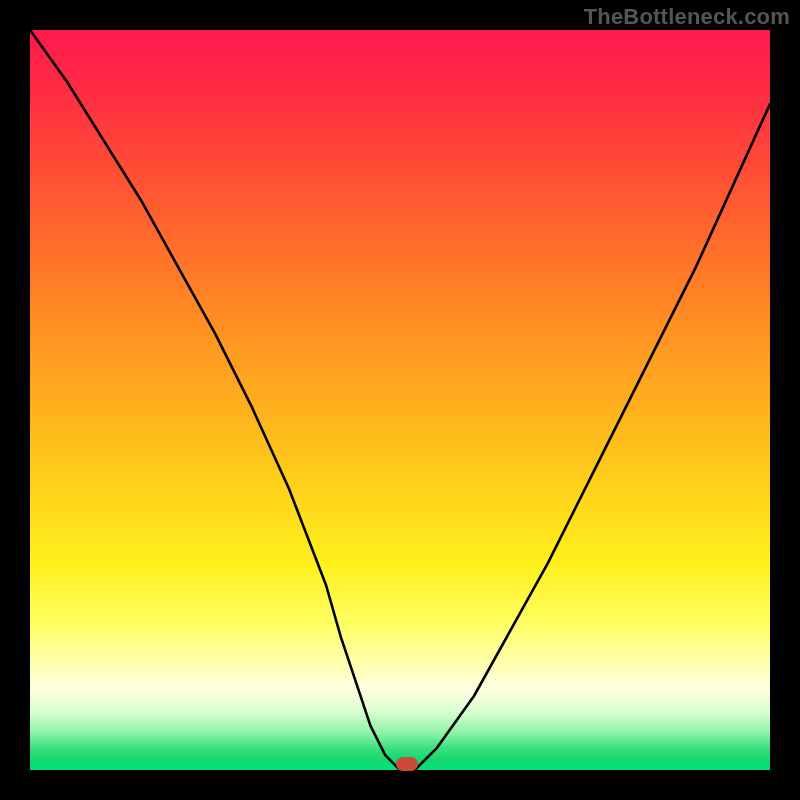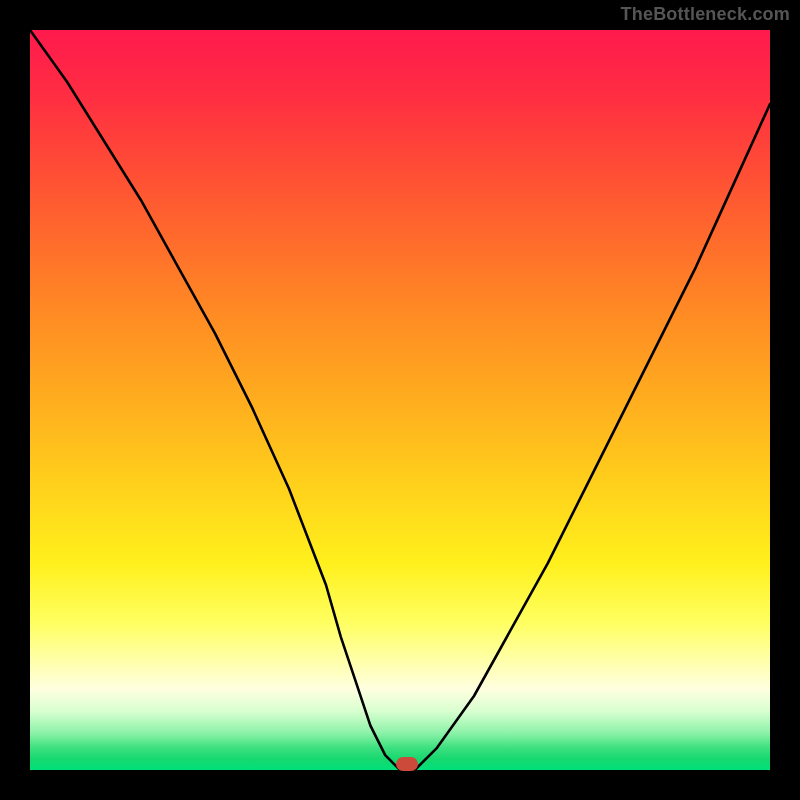--- a/index.html
+++ b/index.html
@@ -15,21 +15,21 @@
     position: relative;
     width: 800px;
     height: 800px;
     background: #000;
   }
   .watermark {
     position: absolute;
     top: 4px;
     right: 10px;
     color: #555;
-    font-size: 18px;
+    font-size: 22px;
     font-weight: 600;
     letter-spacing: 0.2px;
     user-select: none;
   }
   .plot {
     position: absolute;
     left: 30px;
     top: 30px;
     width: 740px;
     height: 740px;

